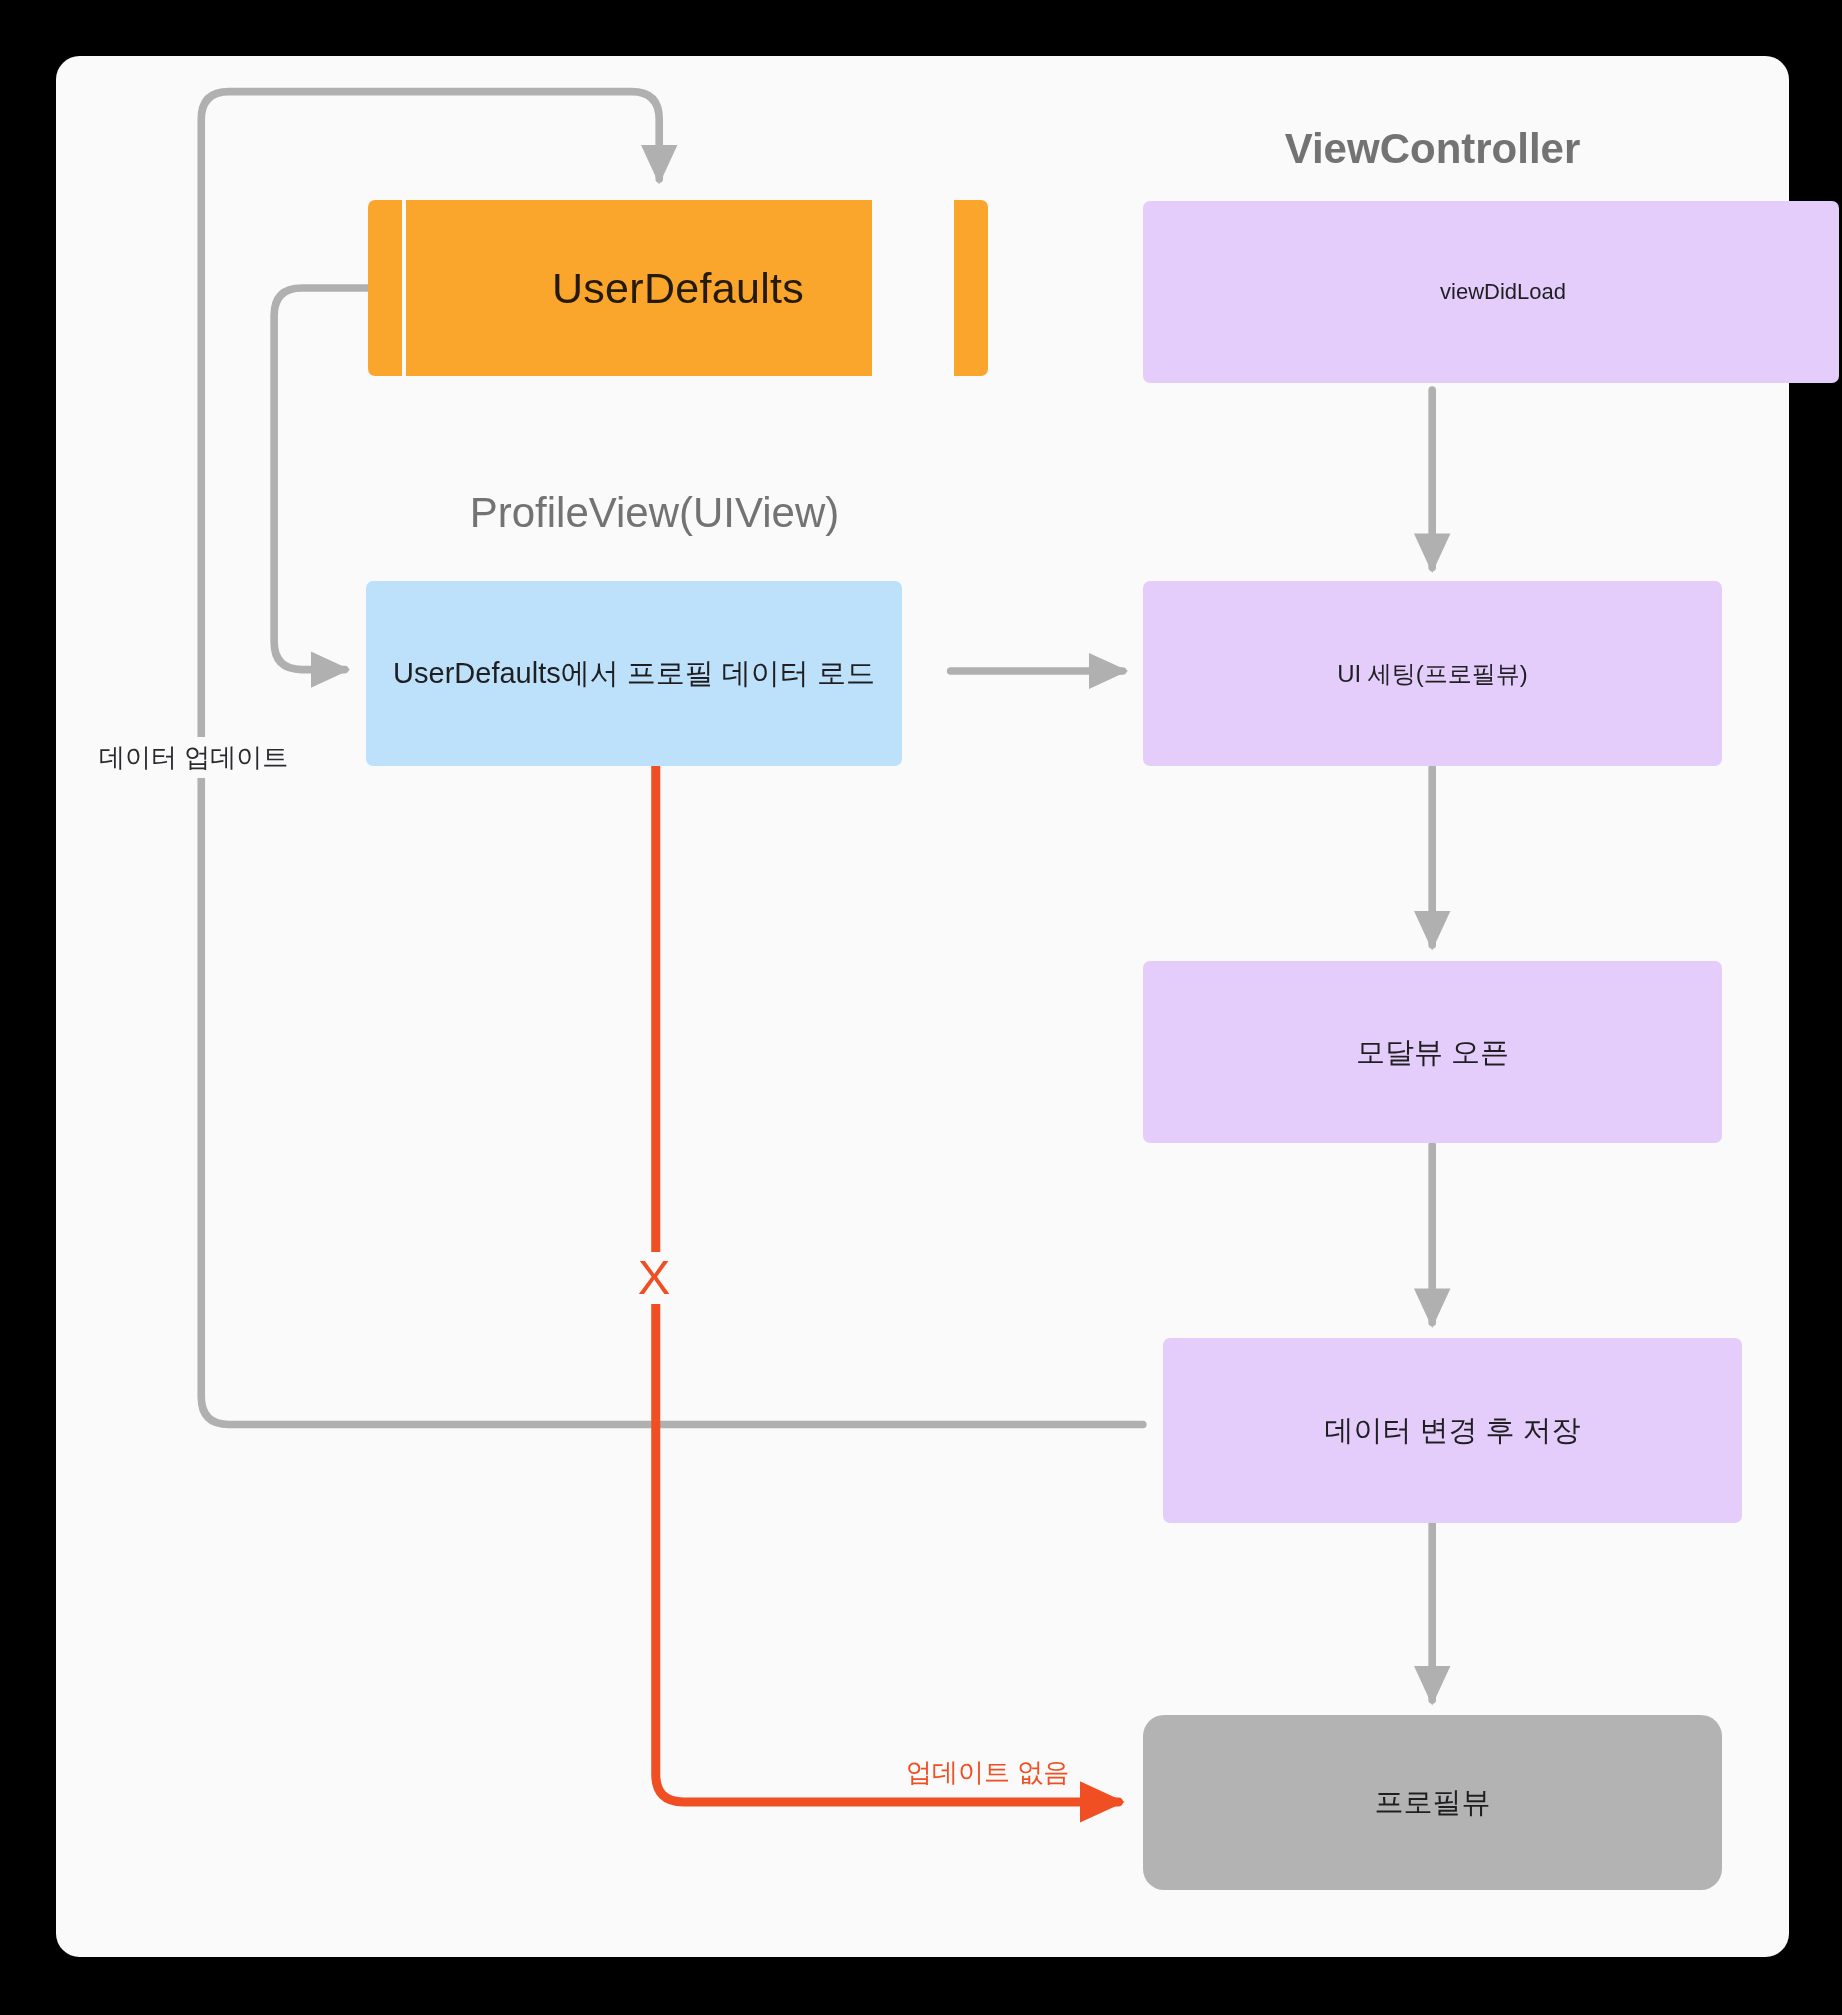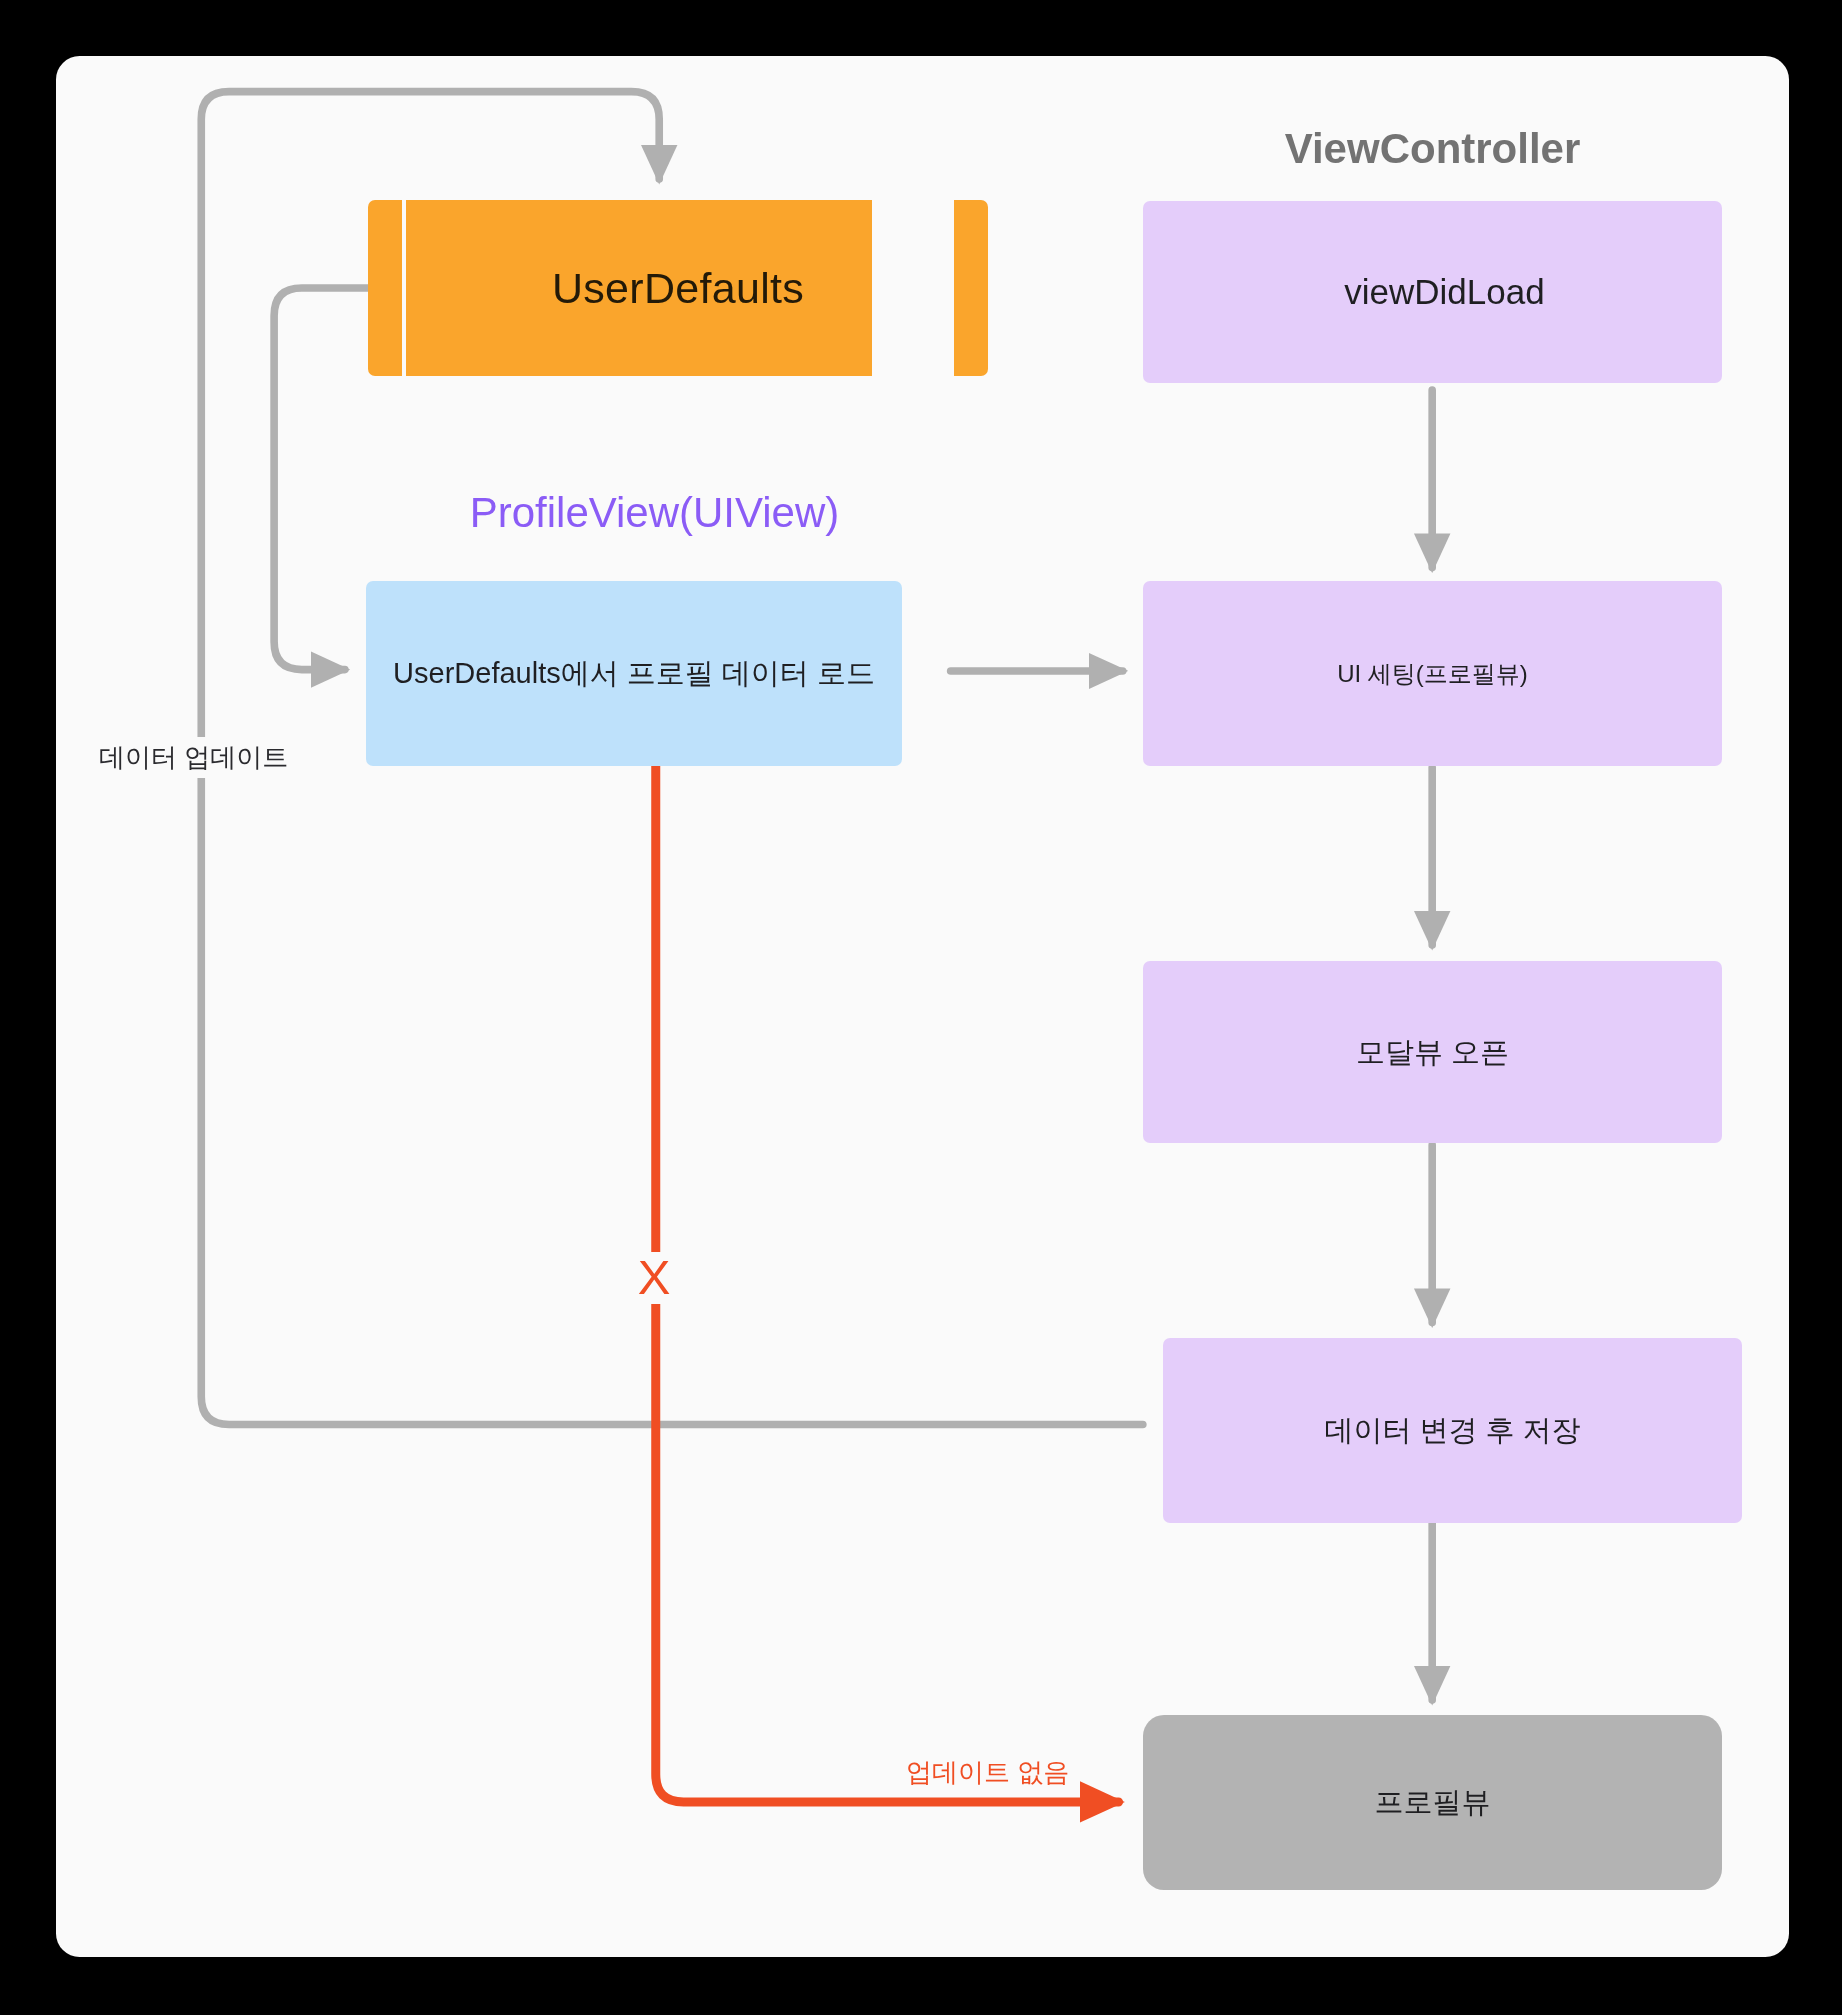--- a/index.html
+++ b/index.html
@@ -54,21 +54,21 @@
     position:absolute;
     text-align:center;
     white-space:nowrap;
   }
   .title-vc {
     color:#737373;
     font-size:42px;
     font-weight:bold;
   }
   .title-pv {
-    color:#8b5cf6;
+    color:#737373;
     font-size:42px;
     font-weight:normal;
   }
 
   .edge-label {
     position:absolute;
     white-space:nowrap;
     font-size:26px;
     color:#2a2a2e;
     background:#FAFAFA;
@@ -126,21 +126,21 @@
   <div class="ud-seg ud-left"></div>
   <div class="ud-seg ud-mid"></div>
   <div class="ud-seg ud-right"></div>
   <div class="ud-text">UserDefaults</div>
 </div>
 
 <div class="node box-blue" style="left:366px; top:581px; width:536px; height:185px; font-size:29px;">
   <span class="node-label">UserDefaults에서 프로필 데이터 로드</span>
 </div>
 
-<div class="node box-purple" style="left:1143px; top:201px; width:579px; height:182px; font-size:35px;padding-left:24px;">
+<div class="node box-purple" style="left:1143px; top:201px; width:696px; height:182px; font-size:22px;padding-left:24px;">
   <span class="node-label">viewDidLoad</span>
 </div>
 
 <div class="node box-purple" style="left:1143px; top:581px; width:579px; height:185px; font-size:24px;">
   <span class="node-label">UI 세팅(프로필뷰)</span>
 </div>
 
 <div class="node box-purple" style="left:1143px; top:961px; width:579px; height:182px; font-size:29px;">
   <span class="node-label">모달뷰 오픈</span>
 </div>

